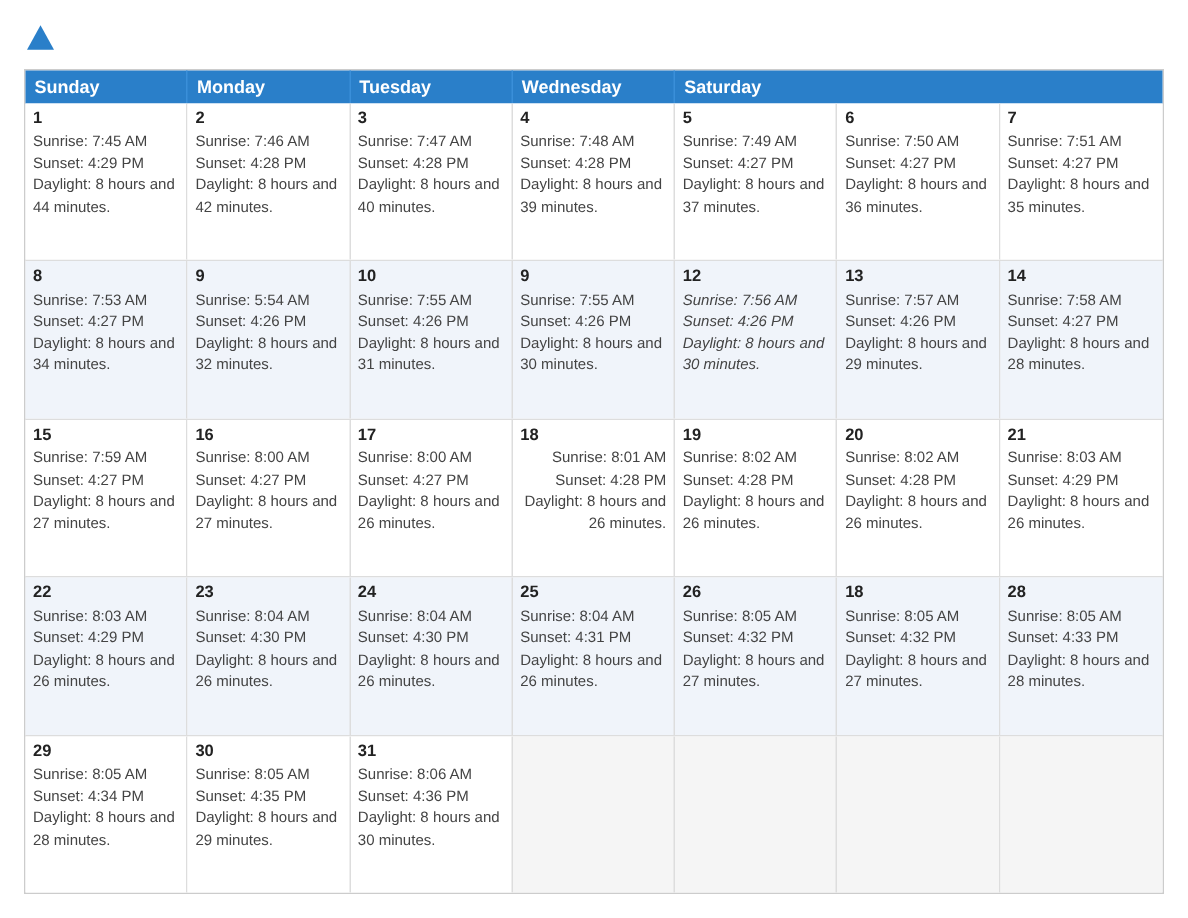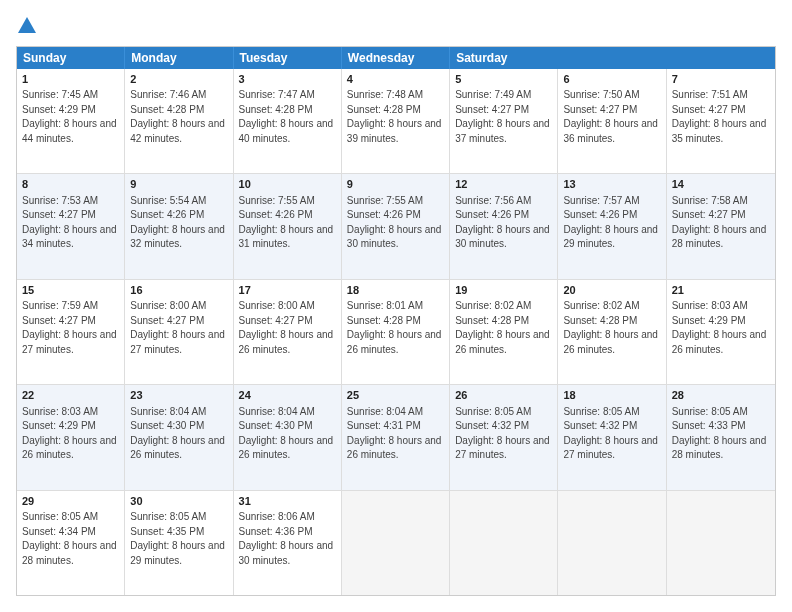--- a/index.html
+++ b/index.html
@@ -209,21 +209,21 @@
 Daylight: 8 hours and 31 minutes.</div>
           </div>
           <div class="cal-cell">
             <span class="day-num">9</span>
             <div class="info" style="white-space: pre-line;">Sunrise: 7:55 AM
 Sunset: 4:26 PM
 Daylight: 8 hours and 30 minutes.</div>
           </div>
           <div class="cal-cell">
             <span class="day-num">12</span>
-            <div class="info" style="white-space: pre-line;">Sunrise: 7:56 AM
+            <div class="info" style="white-space: pre-line; font-style: italic;">Sunrise: 7:56 AM
 Sunset: 4:26 PM
 Daylight: 8 hours and 30 minutes.</div>
           </div>
           <div class="cal-cell">
             <span class="day-num">13</span>
             <div class="info" style="white-space: pre-line;">Sunrise: 7:57 AM
 Sunset: 4:26 PM
 Daylight: 8 hours and 29 minutes.</div>
           </div>
           <div class="cal-cell">
@@ -247,21 +247,21 @@
 Daylight: 8 hours and 27 minutes.</div>
           </div>
           <div class="cal-cell">
             <span class="day-num">17</span>
             <div class="info" style="white-space: pre-line;">Sunrise: 8:00 AM
 Sunset: 4:27 PM
 Daylight: 8 hours and 26 minutes.</div>
           </div>
           <div class="cal-cell">
             <span class="day-num">18</span>
-            <div class="info" style="white-space: pre-line;">Sunrise: 8:01 AM
+            <div class="info" style="white-space: pre-line; text-align: right;">Sunrise: 8:01 AM
 Sunset: 4:28 PM
 Daylight: 8 hours and 26 minutes.</div>
           </div>
           <div class="cal-cell">
             <span class="day-num">19</span>
             <div class="info" style="white-space: pre-line;">Sunrise: 8:02 AM
 Sunset: 4:28 PM
 Daylight: 8 hours and 26 minutes.</div>
           </div>
           <div class="cal-cell">

